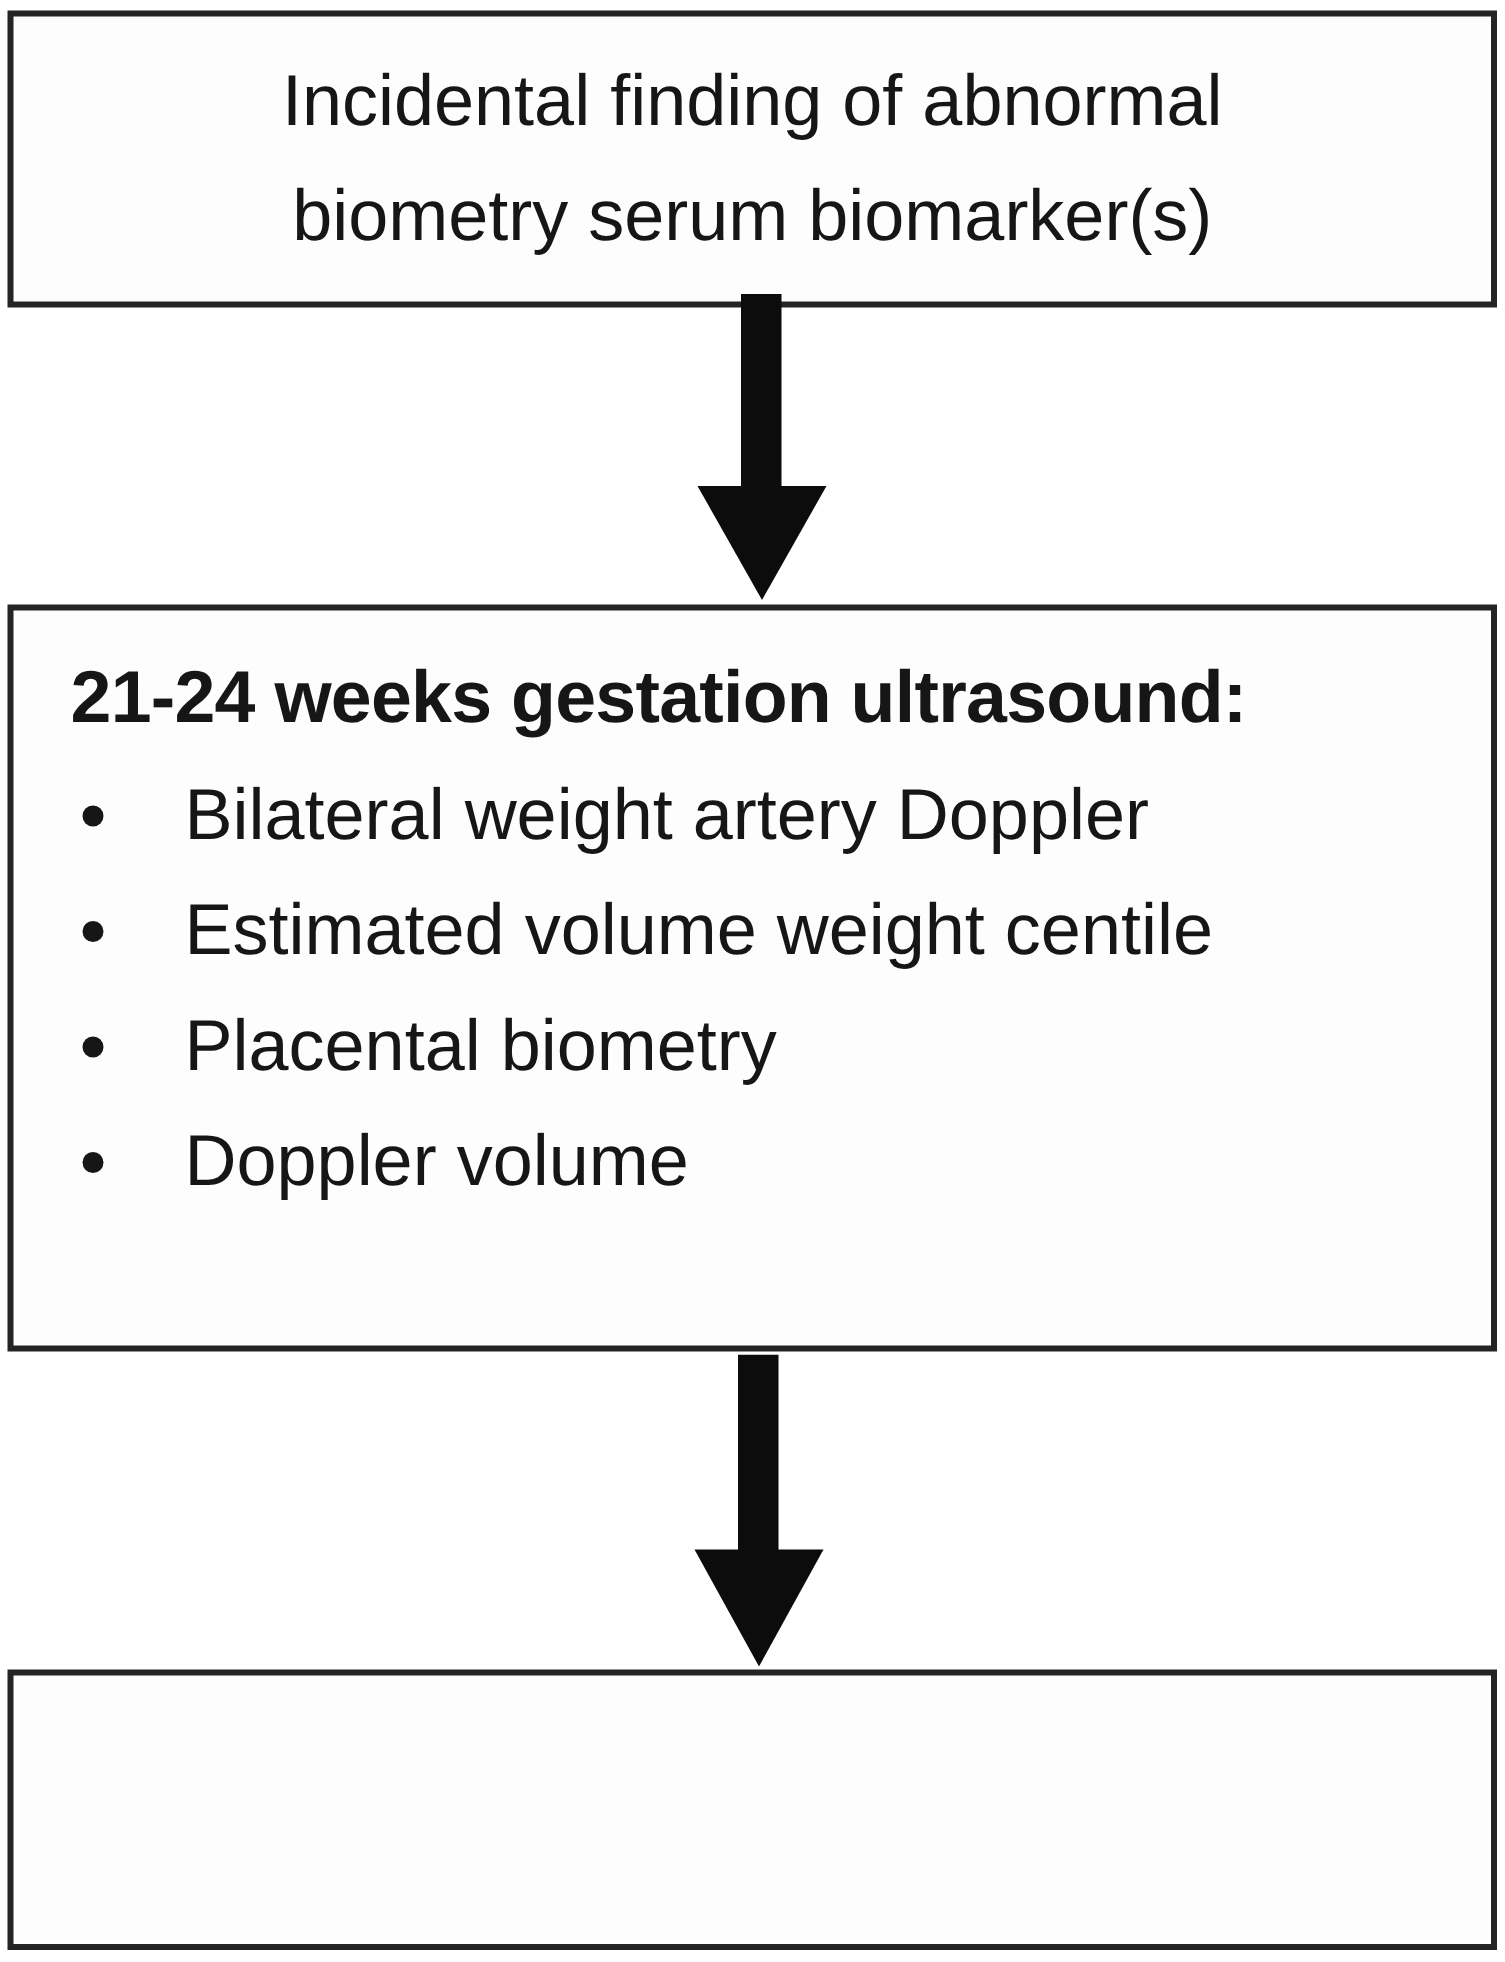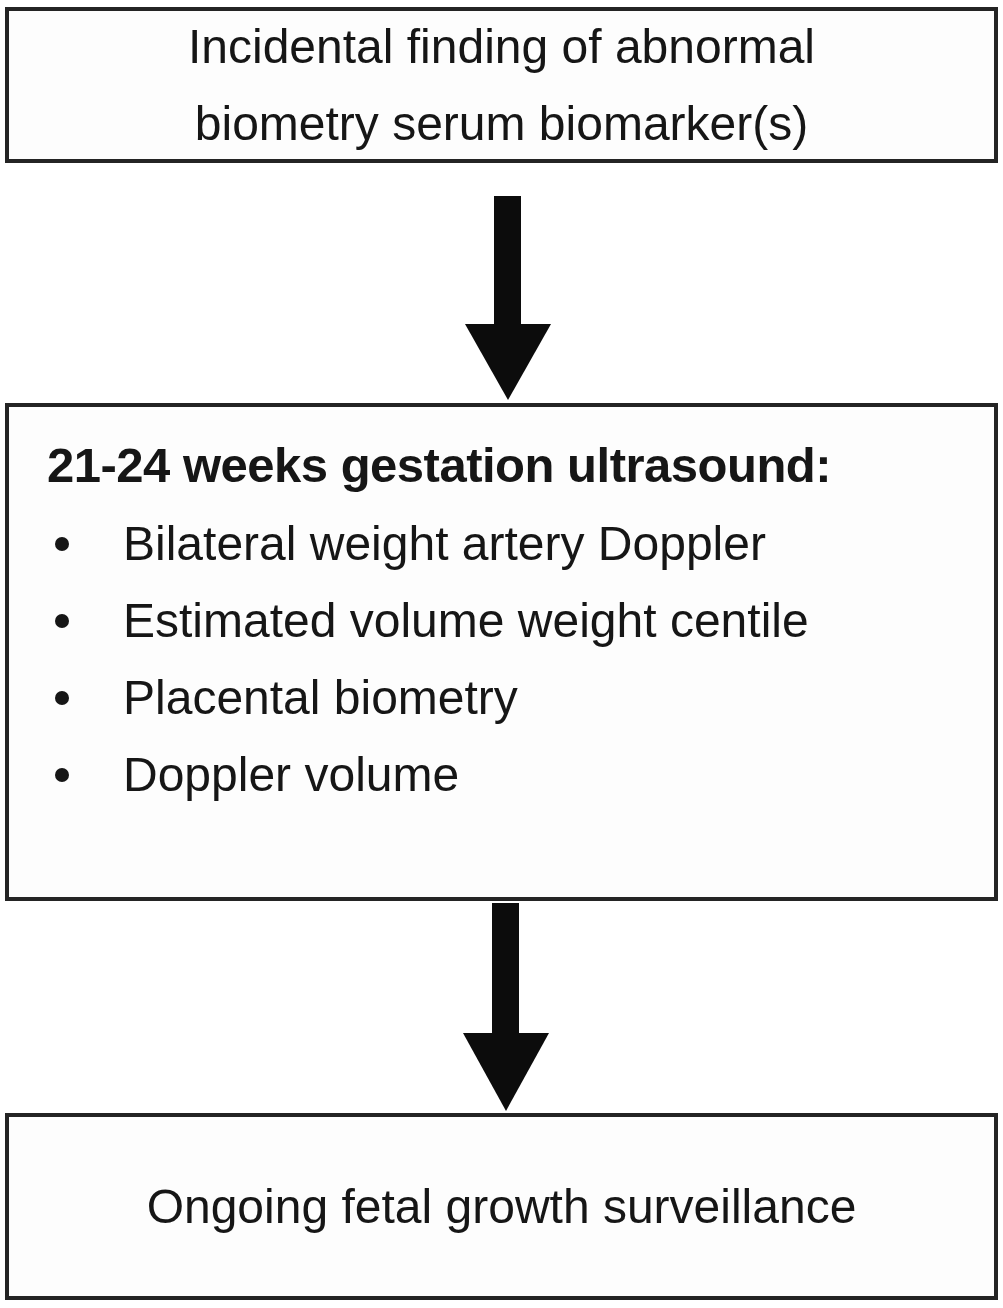--- a/index.html
+++ b/index.html
@@ -26,21 +26,21 @@
   }
   .box-centered {
     display: flex;
     flex-direction: column;
     align-items: center;
     justify-content: center;
     text-align: center;
   }
   .box-top {
     top: 7px;
-    height: 156px;
+    height: 198px;
   }
   .box-middle {
     top: 403px;
     height: 498px;
     padding: 18px 20px 0 38px;
   }
   .box-bottom {
     top: 1113px;
     height: 187px;
   }
@@ -131,16 +131,15 @@
       </li>
     </ul>
   </div>
 
   <svg class="flow-arrow arrow-2" viewBox="0 0 88 208" aria-hidden="true">
     <rect x="30" y="0" width="27" height="134" fill="#0c0c0c"></rect>
     <polygon points="1,130 87,130 44,208" fill="#0c0c0c"></polygon>
   </svg>
 
   <div class="flow-box box-bottom box-centered">
-    <div class="line">Ongoing fetal growth surveillance</div>
   </div>
 
 </div>
 
 </body></html>

